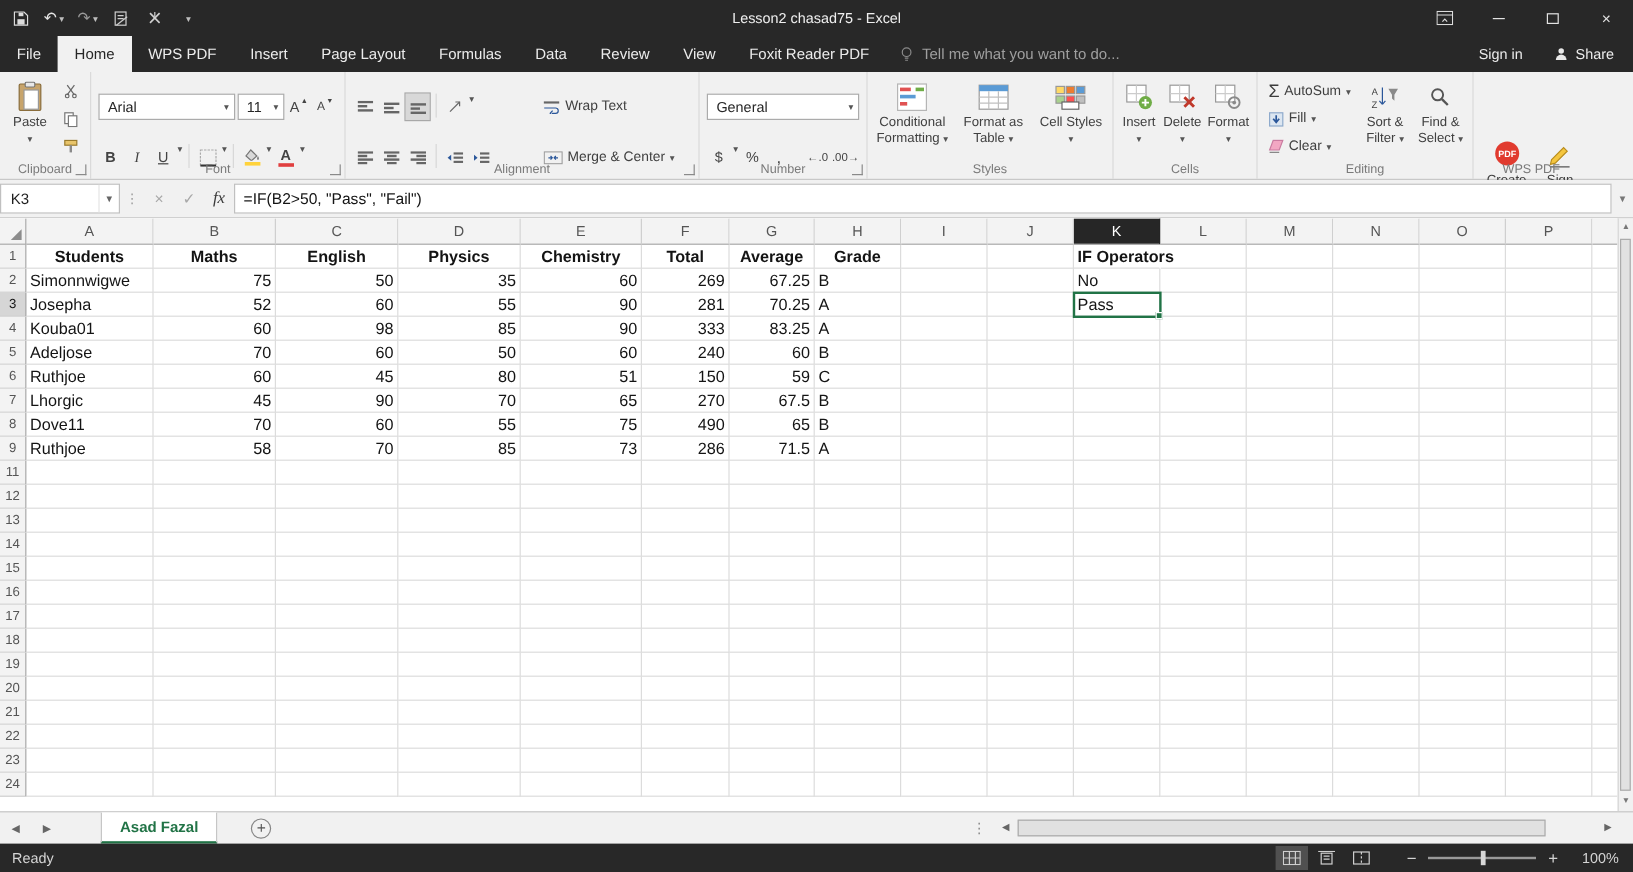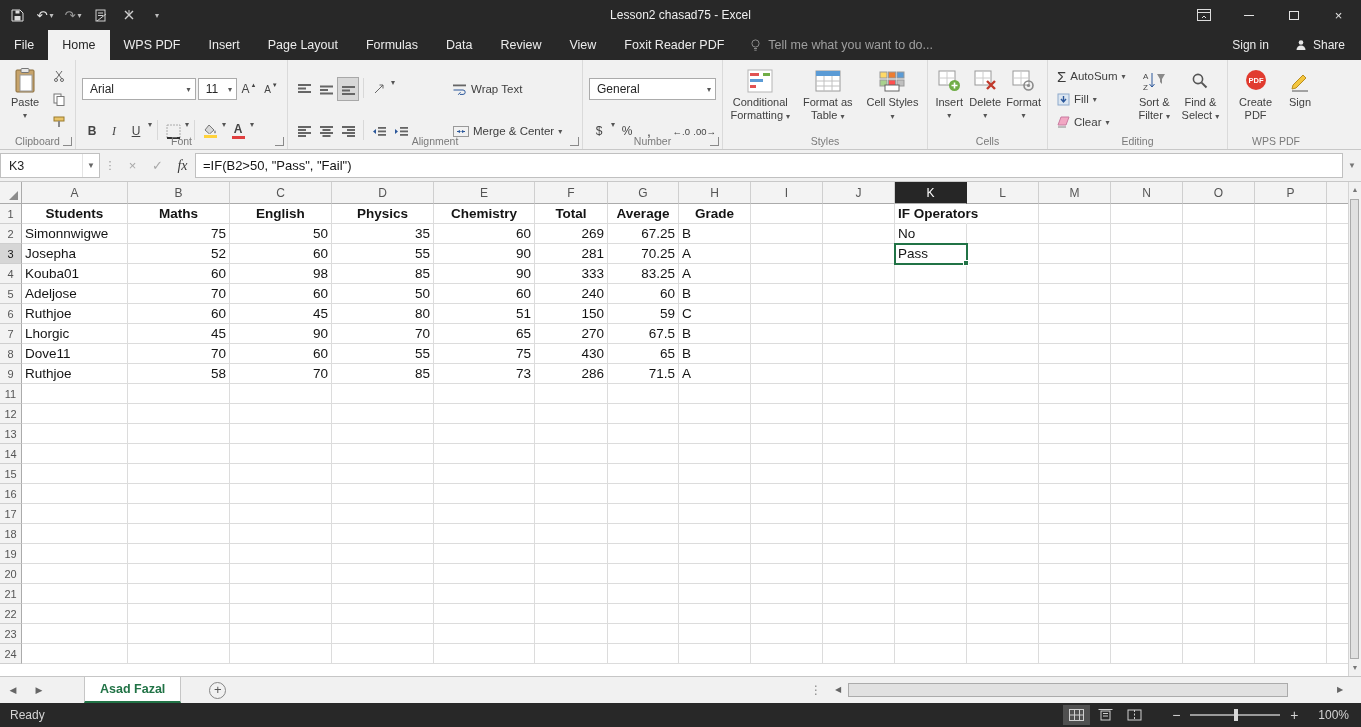--- a/index.html
+++ b/index.html
@@ -551,21 +551,21 @@
                 <circle cx="7" cy="7" r="4.6" fill="none" stroke="#555" stroke-width="1.6"></circle>
                 <line x1="10.6" y1="10.6" x2="15.5" y2="15.5" stroke="#555" stroke-width="2"></line>
               </svg>
           </span>
           <span class="blabel2"><span>Find &amp; Select</span> <span class="caret">▾</span></span>
         </div>
       </div>
       <span class="rlabel">Editing</span>
     </div>
 
-    <div class="rgroup" style="width:96px; border-right:none;">
+    <div class="rgroup" style="width:96px; border-right:none;margin-top:48px;">
       <div class="gbody row">
         <div class="bigbtn w48">
           <span class="bicon">
             <svg width="26" height="24">
                 <circle cx="13" cy="11" r="10" fill="#e13b2f"></circle>
                 <text x="13" y="13.6" font-size="7.5" fill="#fff" text-anchor="middle" font-weight="bold">PDF</text>
               </svg>
           </span>
           <span class="blabel2">Create PDF</span>
         </div>
@@ -765,21 +765,21 @@
           <div class="cell" style="width: 72px;"></div>
           <div class="cell fill"></div>
         </div>
         <div class="grow">
           <div class="rowh">8</div>
           <div class="cell a-l" style="width: 106px;"><span class="ct">Dove11</span></div>
           <div class="cell a-r" style="width: 102px;"><span class="ct">70</span></div>
           <div class="cell a-r" style="width: 102px;"><span class="ct">60</span></div>
           <div class="cell a-r" style="width: 102px;"><span class="ct">55</span></div>
           <div class="cell a-r" style="width: 101px;"><span class="ct">75</span></div>
-          <div class="cell a-r" style="width: 73px;"><span class="ct">430</span></div>
+          <div class="cell a-r" style="width: 73px;"><span class="ct">490</span></div>
           <div class="cell a-r" style="width: 71px;"><span class="ct">65</span></div>
           <div class="cell a-l" style="width: 72px;"><span class="ct">B</span></div>
           <div class="cell" style="width: 72px;"></div>
           <div class="cell" style="width: 72px;"></div>
           <div class="cell" style="width: 72px;"></div>
           <div class="cell" style="width: 72px;"></div>
           <div class="cell" style="width: 72px;"></div>
           <div class="cell" style="width: 72px;"></div>
           <div class="cell" style="width: 72px;"></div>
           <div class="cell" style="width: 72px;"></div>

